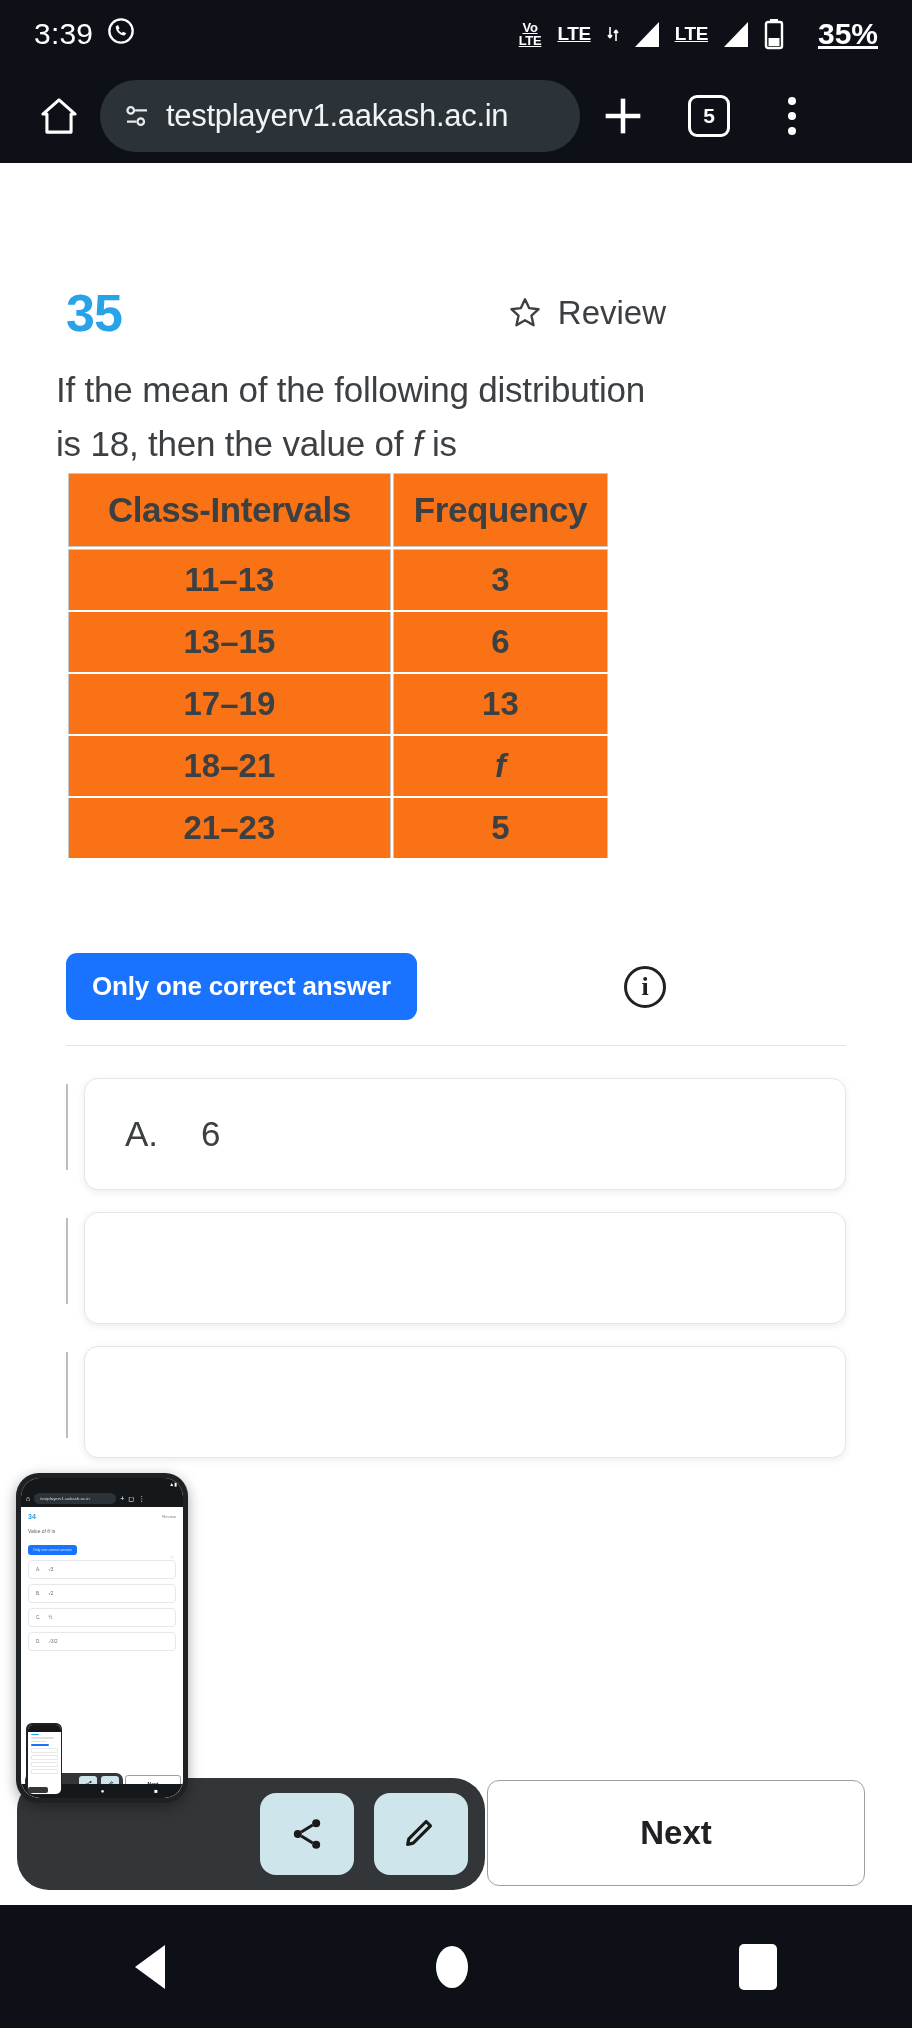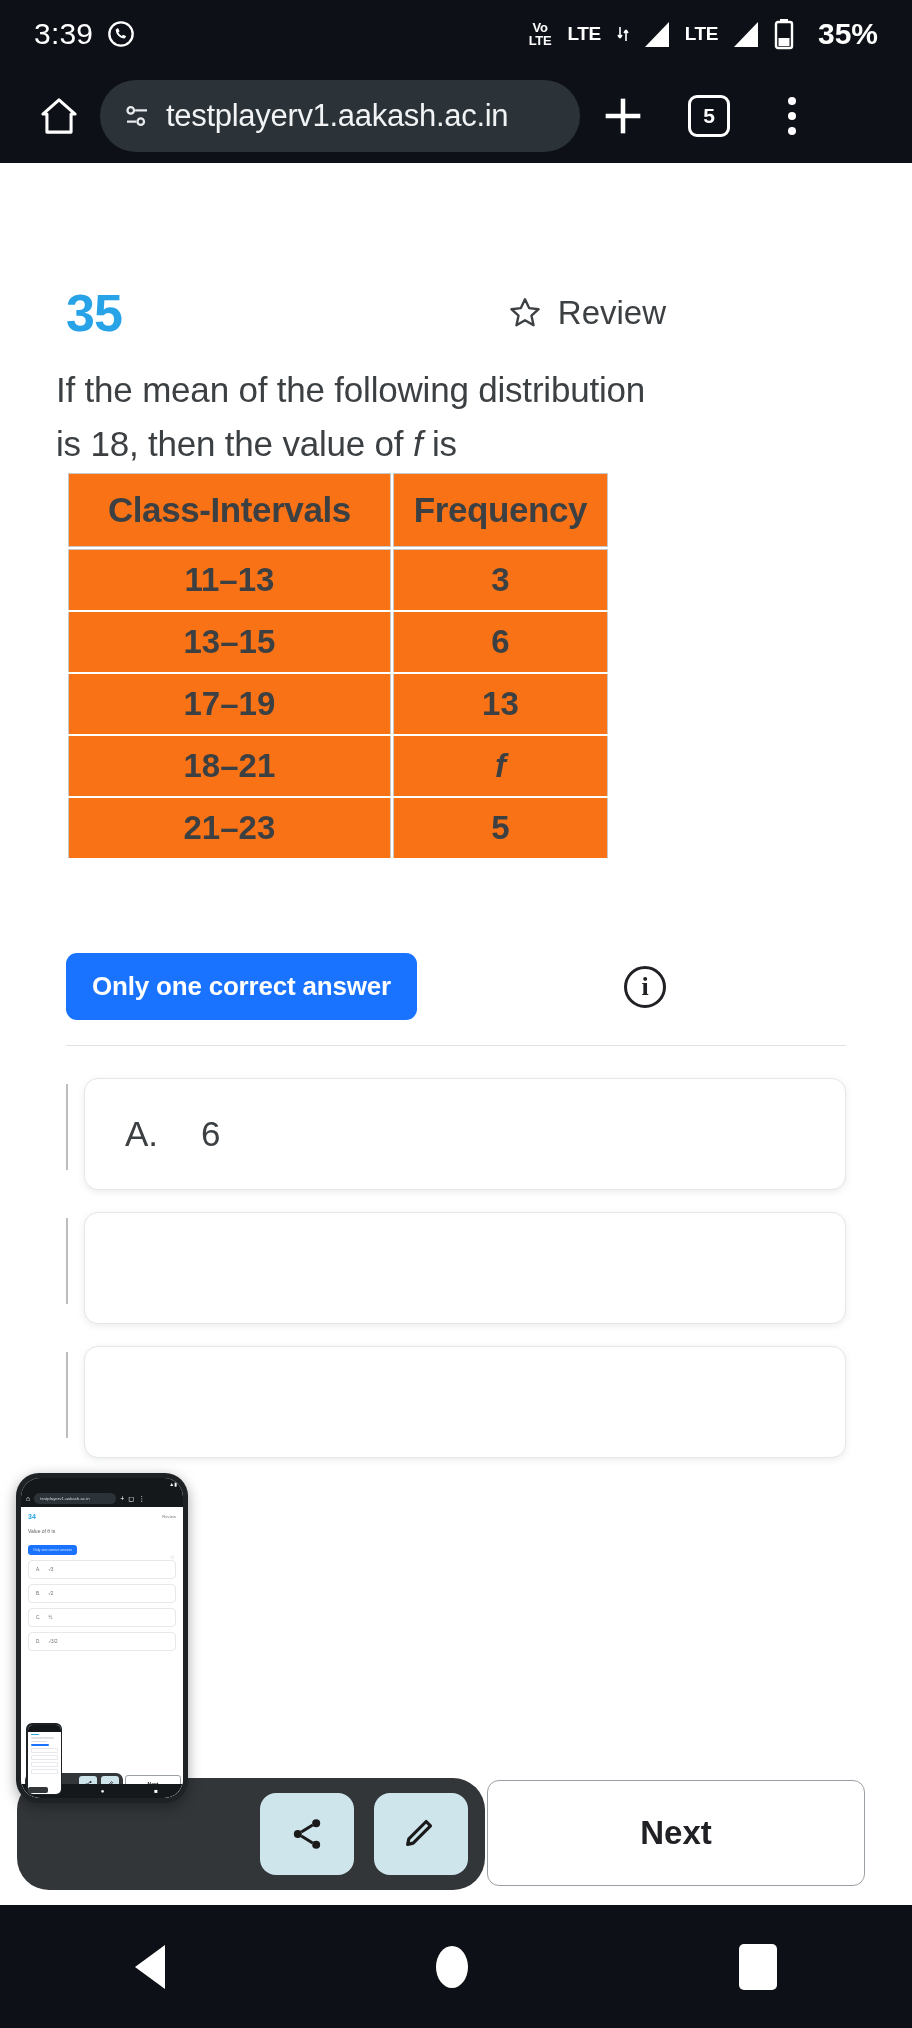--- a/index.html
+++ b/index.html
@@ -11,31 +11,31 @@
   }
   #root { position: relative; width: 912px; height: 2028px; background:#fff; }
 
   
   .statusbar {
     position:absolute; left:0; top:0; width:912px; height:68px;
     background:#0d1117; color:#fff;
     display:flex; align-items:center; justify-content:space-between;
     padding:0 34px;
   }
-  .sb-left { display:flex; align-items:center; gap:14px; }
+  .sb-left { display:flex; align-items:flex-start; gap:14px; }
   .sb-time { font-size:30px; font-weight:400; letter-spacing:.2px; }
-  .sb-right { display:flex; align-items:center; gap:16px; }
+  .sb-right { display:flex; align-items:center; gap:16px;text-decoration:underline; }
   .volte-stack {
     display:flex; flex-direction:column; align-items:center;
     font-size:13px; font-weight:700; line-height:1.02; letter-spacing:-.3px;
   }
   .lte-label { font-size:19px; font-weight:700; letter-spacing:-.4px; }
   .sig-tri { width:0; height:0; border-style:solid; border-width:0 0 25px 24px;
              border-color:transparent transparent #ffffff transparent; }
-  .sb-batt-pct { font-size:30px; font-weight:700; margin-left:8px; }
+  .sb-batt-pct { font-size:30px; font-weight:700; margin-left:18px; }
 
   
   .browserbar {
     position:absolute; left:0; top:68px; width:912px; height:95px;
     background:#0d1117;
     display:flex; align-items:center; padding:0 28px; gap:0;
   }
   .home-btn { width:62px; display:flex; align-items:center; justify-content:center; }
   .url-pill {
     flex:0 0 auto; width:480px; height:72px; margin-left:10px;

